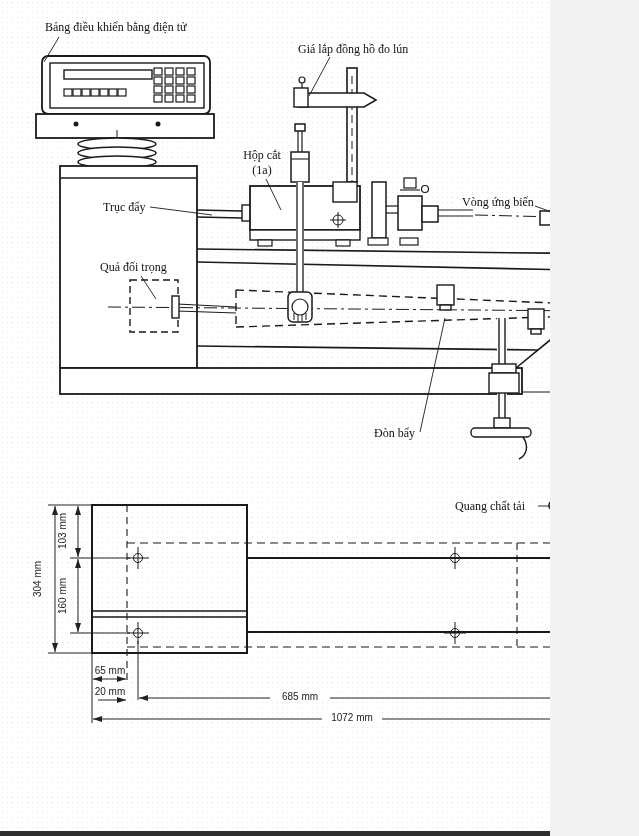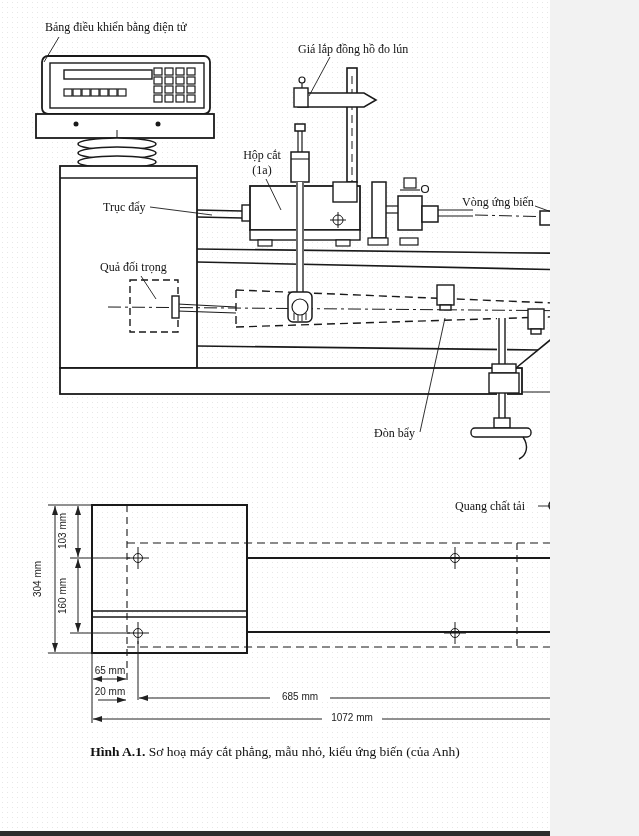--- a/index.html
+++ b/index.html
@@ -299,19 +299,15 @@
 
   <text class="dim" transform="rotate(-90 41 579)" x="41" y="579" text-anchor="middle">304 mm</text>
   <text class="dim" transform="rotate(-90 66 531)" x="66" y="531" text-anchor="middle">103 mm</text>
   <text class="dim" transform="rotate(-90 66 596)" x="66" y="596" text-anchor="middle">160 mm</text>
   <text class="dim" x="110" y="674" text-anchor="middle">65 mm</text>
   <text class="dim" x="110" y="695" text-anchor="middle">20 mm</text>
   <text class="dim" x="300" y="700" text-anchor="middle">685 mm</text>
   <text class="dim" x="352" y="721" text-anchor="middle">1072 mm</text>
 </svg>
 
-<div class="caption">
-  <span class="cap-b">Hình A.1.</span>
-  <span>Sơ hoạ máy cắt phẳng, mẫu nhỏ, kiểu ứng biến (của Anh)</span>
-</div>
 
 <div class="scan-edge"></div>
 </div>
 
 </body></html>

